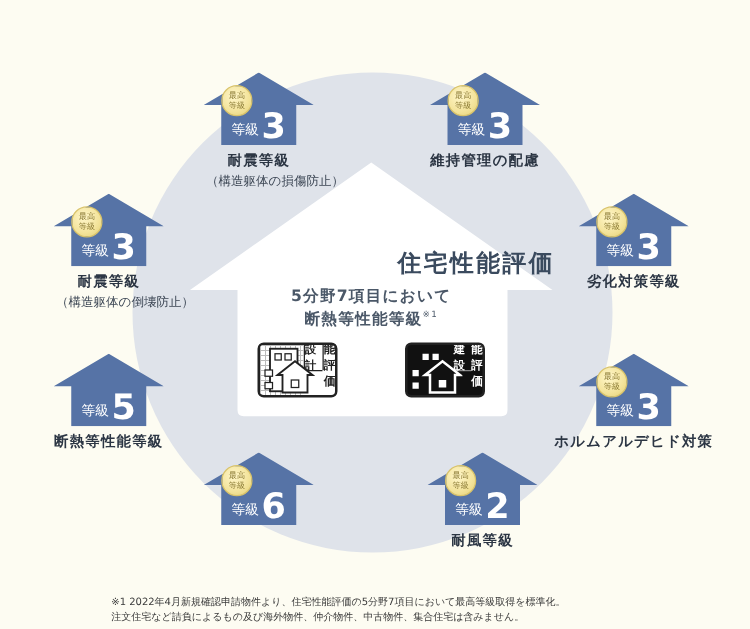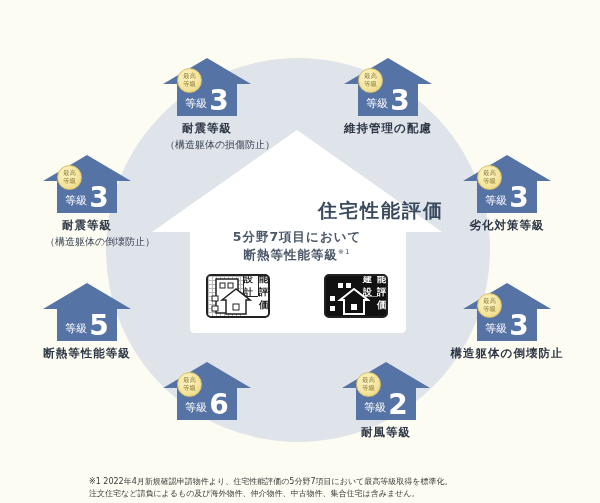--- a/index.html
+++ b/index.html
@@ -197,21 +197,21 @@
   <svg class="house" viewBox="0 0 88 58">
       <path d="M44 0 L88 26 L74 26 L74 58 L14 58 L14 26 L0 26 Z" fill="#5673a6"></path>
     </svg>
   <div class="badge" style="left:40px; top:10px;">
       <span><span>最高</span><br><span>等級</span></span>
     </div>
   <div class="grade">
       <span class="g-label">等級</span>
       <span class="g-num">3</span>
     </div>
-  <div class="title">構造躯体の倒壊防止</div>
+  <div class="title">ホルムアルデヒド対策</div>
 </div>
 
 <div class="item" style="left:137px; top:362px;">
   <svg class="house" viewBox="0 0 88 58">
       <path d="M44 0 L88 26 L74 26 L74 58 L14 58 L14 26 L0 26 Z" fill="#5673a6"></path>
     </svg>
   <div class="badge" style="left:40px; top:10px;">
       <span><span>最高</span><br><span>等級</span></span>
     </div>
   <div class="grade">

